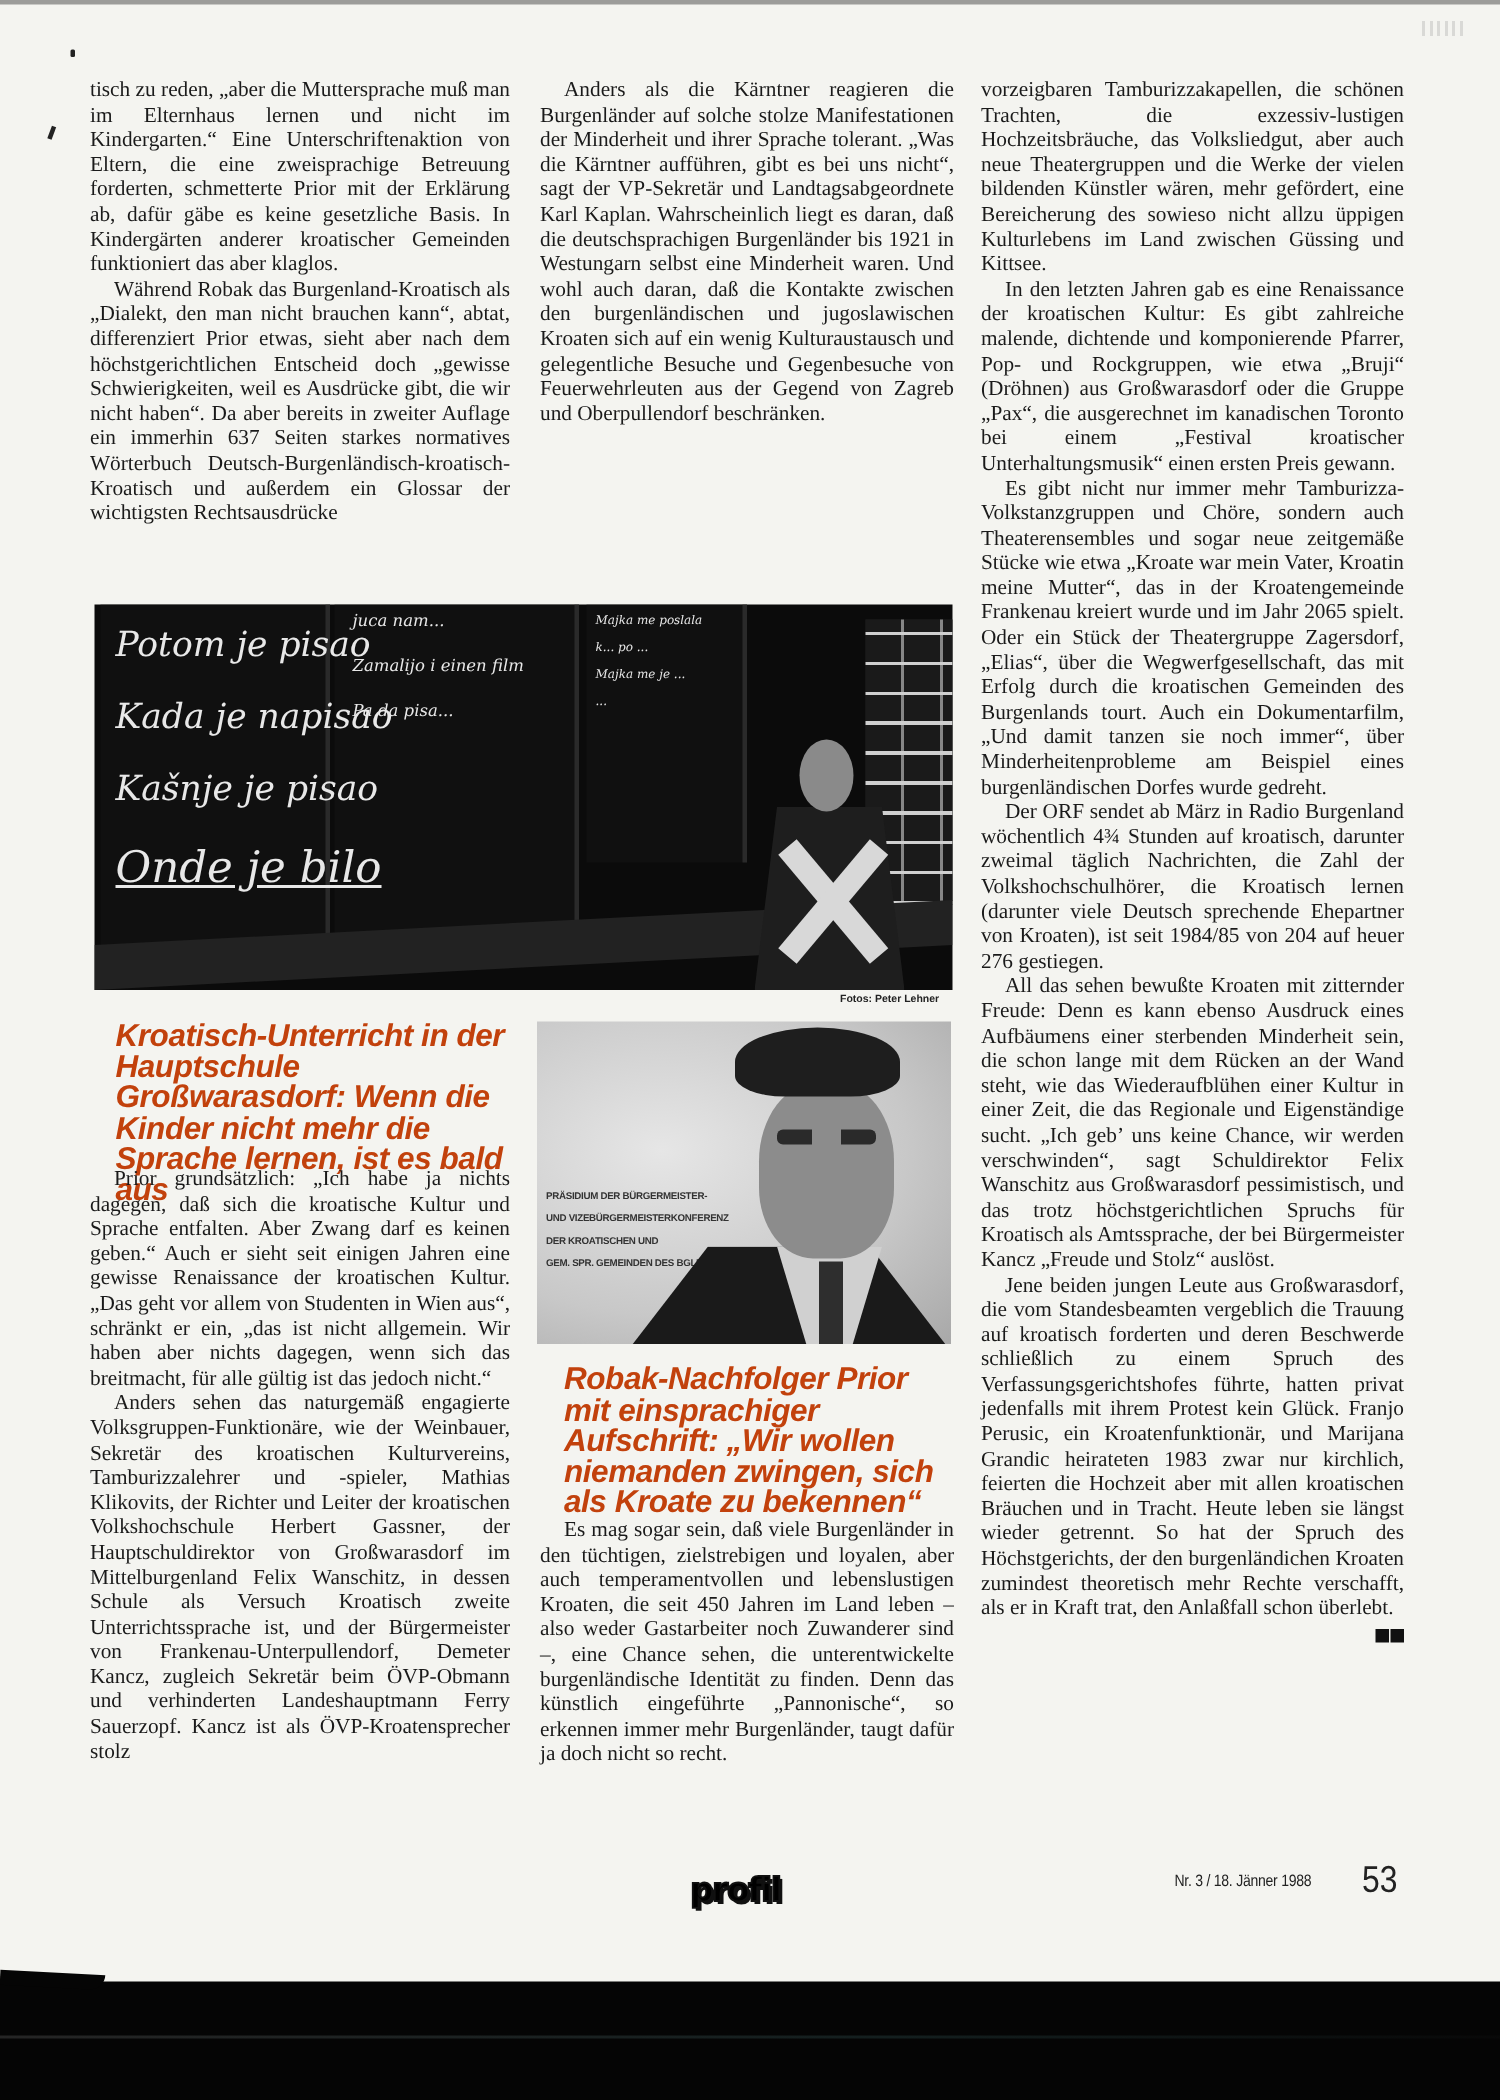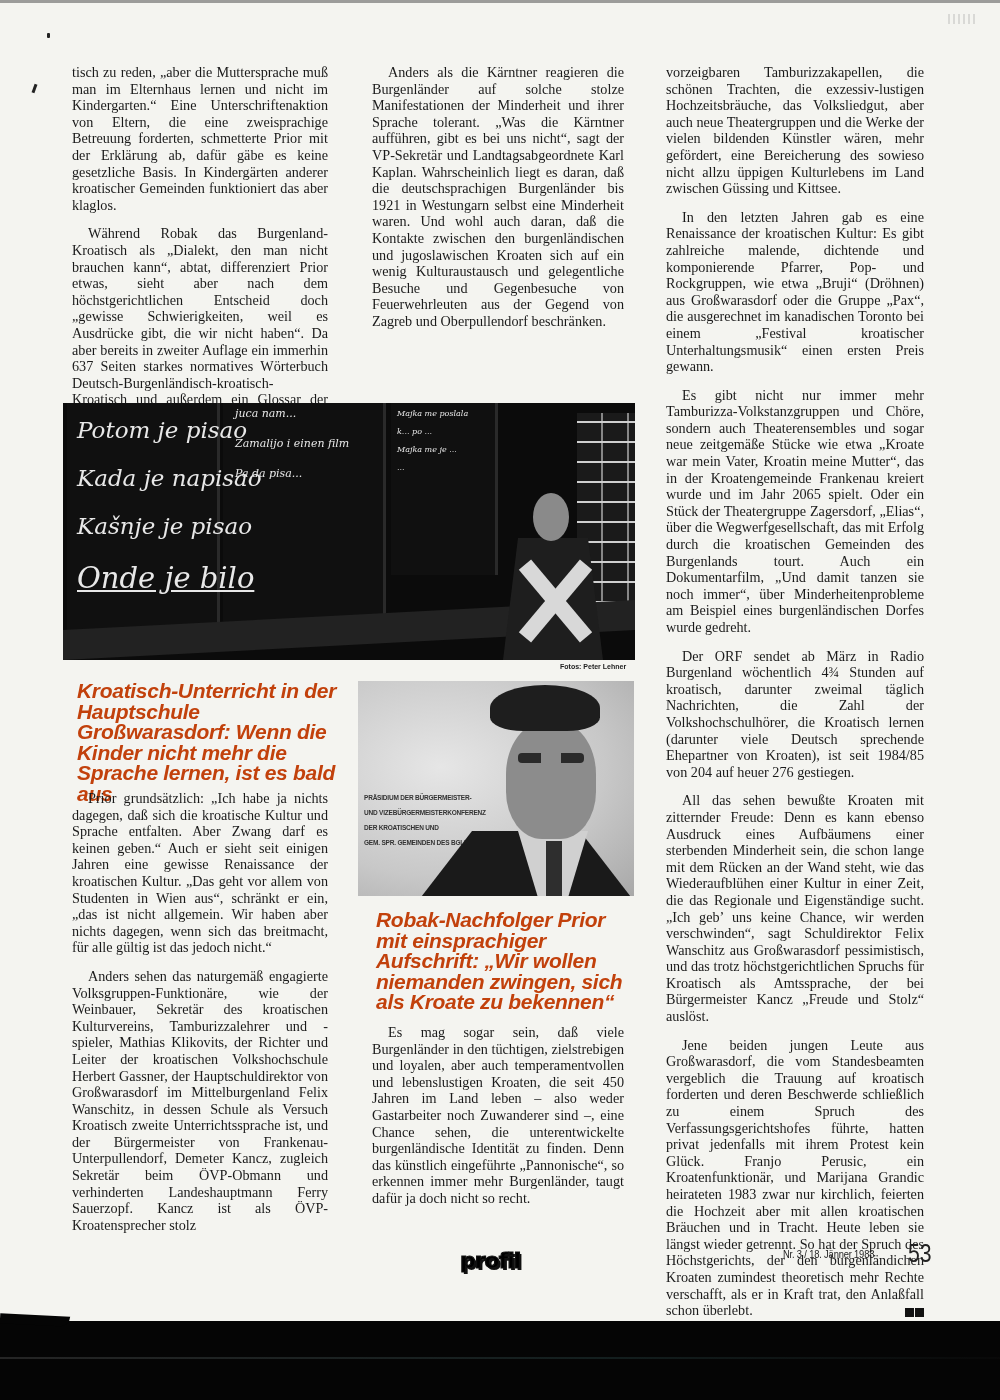--- a/index.html
+++ b/index.html
@@ -8,21 +8,21 @@
     background: #f4f4f0;
     font-family: "Liberation Serif", "DejaVu Serif", serif;
     color: #1a1a1a;
   }
   .topline { position: absolute; left: 0; top: 0; width: 1000px; height: 3px; background: #444; opacity: .5; }
   .margin-dot { position: absolute; left: 47px; top: 33px; width: 3px; height: 5px; background: #222; border-radius: 1px; }
   .margin-mark { position: absolute; left: 33px; top: 84px; width: 3px; height: 9px; background: #222; transform: rotate(20deg); }
   .corner-smudge { position: absolute; right: 22px; top: 14px; width: 30px; height: 10px; opacity: .25; background: repeating-linear-gradient(90deg,#888 0 2px,transparent 2px 5px); }
 
   .col { position: absolute; font-size: 14.2px; line-height: 16.6px; text-align: justify; hyphens: manual; }
-  .col p { margin: 12px; text-indent: 16px; }
+  .col p { margin: 0; text-indent: 16px; }
   .col p.noindent { text-indent: 0; }
   #col1-top { left: 60px; top: 52px; width: 280px; }
   #col2-top { left: 360px; top: 52px; width: 276px; }
   #col3 { left: 654px; top: 52px; width: 282px; }
   #col1-bottom { left: 60px; top: 778px; width: 280px; }
   #col2-bottom { left: 360px; top: 1012px; width: 276px; }
 
   .photo { position: absolute; overflow: hidden; }
   #photo-classroom { left: 63px; top: 403px; width: 572px; height: 257px; background: #0b0b0b; }
   .board { position: absolute; top: 0; height: 230px; background: #101010; border-right: 3px solid #2a2a2a; }

